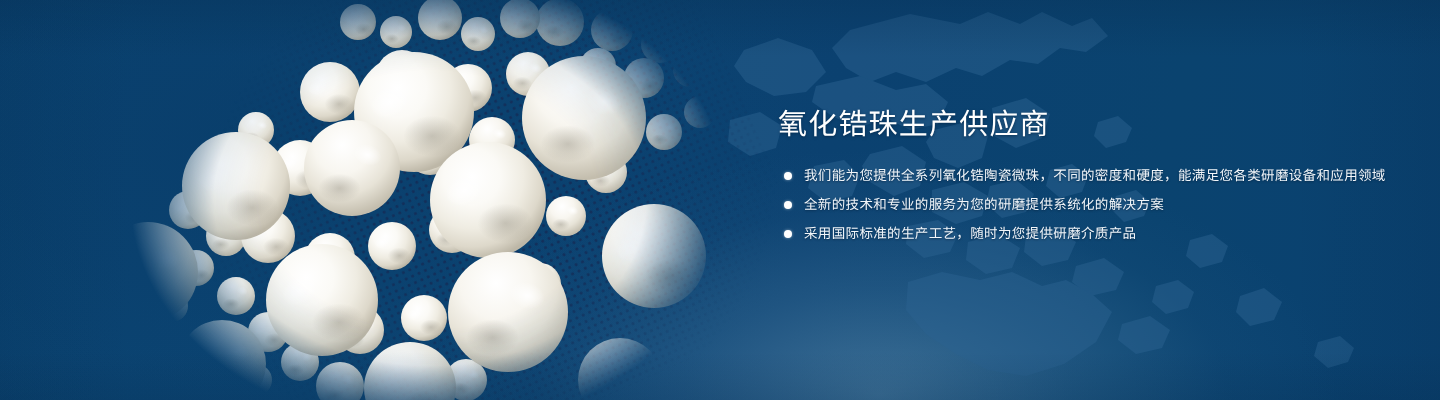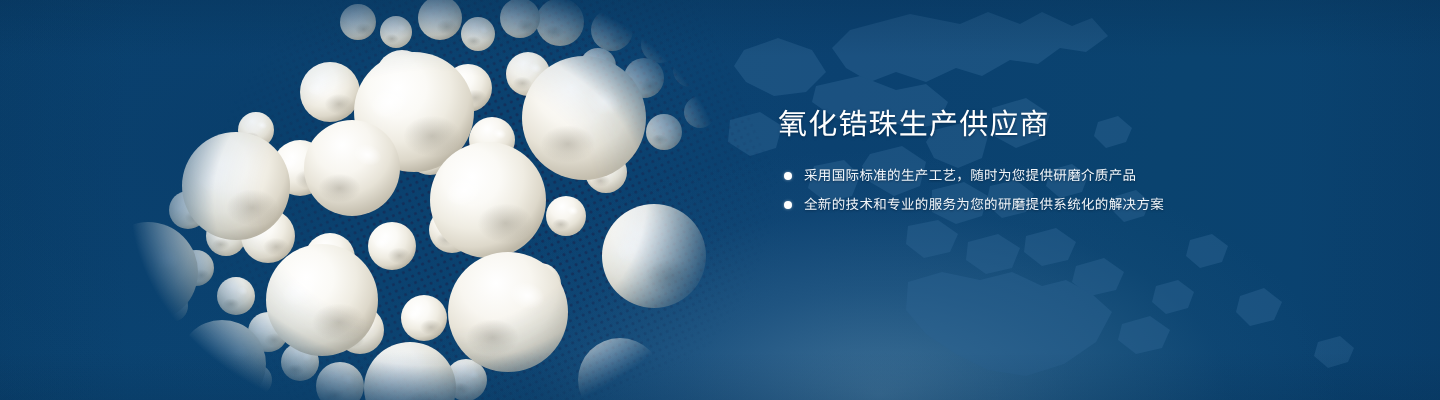--- a/index.html
+++ b/index.html
@@ -298,22 +298,26 @@
   </div>
 
   <div class="bg-vignette"></div>
 
   <div class="copy">
     <h1 class="headline">氧化锆珠生产供应商</h1>
 
     <ul class="bullets">
       <li class="bullet">
         <span class="bullet-dot"></span>
-        <span class="bullet-text">采用国际标准的生产工艺，随时为您提供研磨介质产品</span>
+        <span class="bullet-text">我们能为您提供全系列氧化锆陶瓷微珠，不同的密度和硬度，能满足您各类研磨设备和应用领域</span>
       </li>
       <li class="bullet">
         <span class="bullet-dot"></span>
         <span class="bullet-text">全新的技术和专业的服务为您的研磨提供系统化的解决方案</span>
       </li>
+      <li class="bullet">
+        <span class="bullet-dot"></span>
+        <span class="bullet-text">采用国际标准的生产工艺，随时为您提供研磨介质产品</span>
+      </li>
     </ul>
   </div>
 
 </div>
 
 </body></html>

